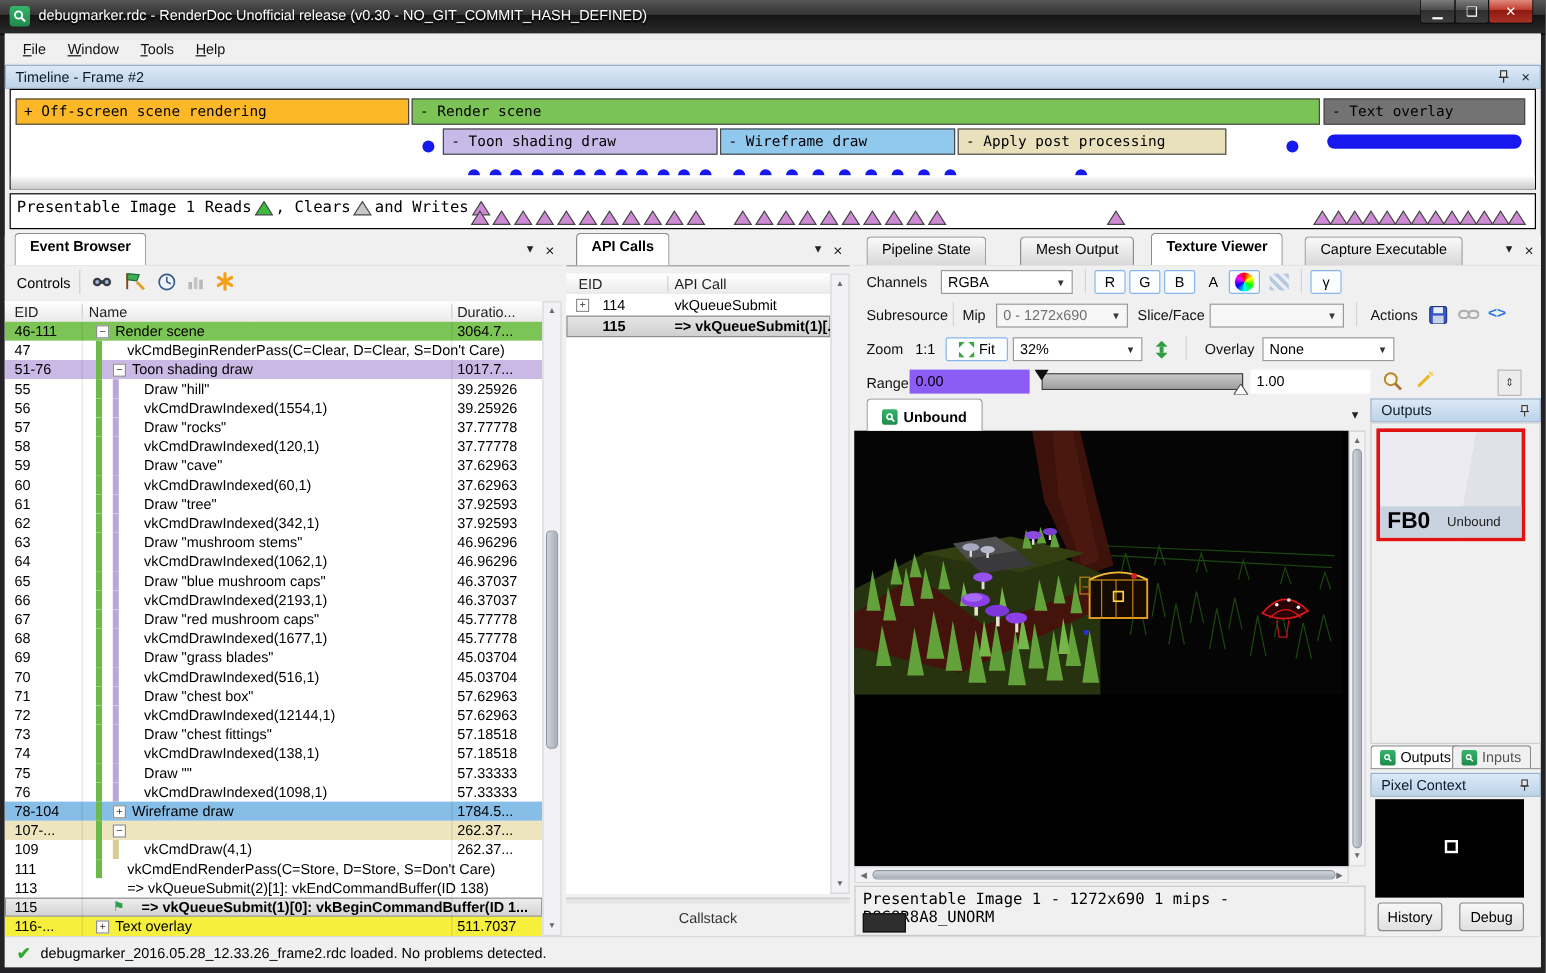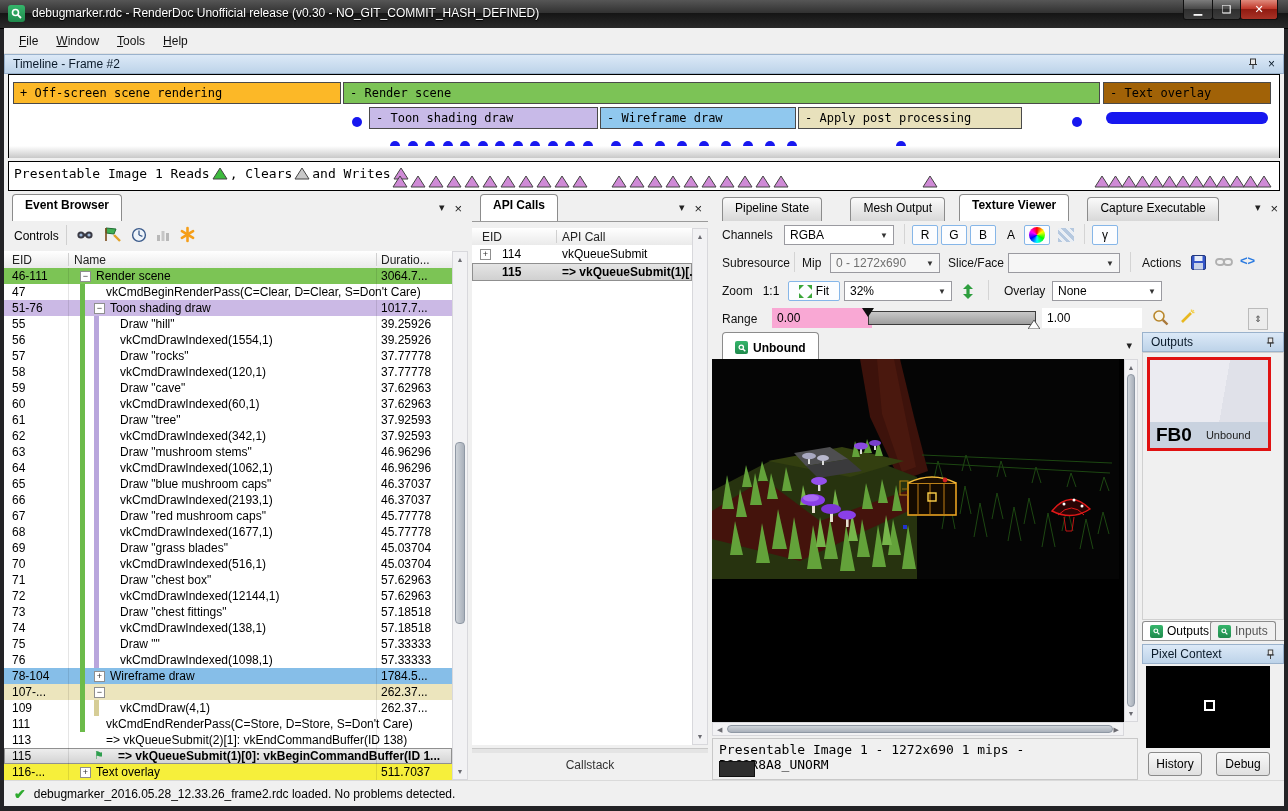--- a/index.html
+++ b/index.html
@@ -112,21 +112,21 @@
           <rect x="2.5" y="1" width="5" height="5.5" fill="#e8e8e8" stroke="#333"></rect>
           <line x1="1" y1="6.5" x2="9" y2="6.5" stroke="#333"></line>
           <line x1="5" y1="6.5" x2="5" y2="11" stroke="#333"></line>
         </svg>
       </span>
     <span style="margin-left:10px;font-size:12px;">×</span>
   </div>
   <div class="abs tl-body" id="tl-body">
       <div class="tl-bar" style="left: 334px; top: 7px; width: 757px; background: rgb(124, 195, 86);">- Render scene</div>
       <div class="tl-bar" style="left: 4px; top: 7px; width: 328px; background: rgb(252, 184, 39);">+ Off-screen scene rendering</div>
-      <div class="tl-bar" style="left: 1094px; top: 7px; width: 168px; background: #a16207;">- Text overlay</div>
+      <div class="tl-bar" style="left: 1094px; top: 7px; width: 168px; background: #737373;">- Text overlay</div>
       <div class="tl-bar" style="left: 360px; top: 32px; width: 229px; background: rgb(200, 186, 232);">- Toon shading draw</div>
       <div class="tl-bar" style="left: 789px; top: 32px; width: 224px; background: rgb(232, 225, 188);">- Apply post processing</div>
       <div class="tl-bar" style="left: 591px; top: 32px; width: 196px; background: rgb(144, 200, 238);">- Wireframe draw</div>
       <div class="dot" style="left: 343px; top: 42px; background: rgb(23, 23, 239);"></div>
       <div class="dot" style="left: 1063px; top: 42px; background: rgb(23, 23, 239);"></div>
       <div class="dot" style="left: 381px; top: 66px; background: rgb(23, 23, 239);"></div>
       <div class="dot" style="left: 398.5px; top: 66px; background: rgb(23, 23, 239);"></div>
       <div class="dot" style="left: 416px; top: 66px; background: rgb(23, 23, 239);"></div>
       <div class="dot" style="left: 433.5px; top: 66px; background: rgb(23, 23, 239);"></div>
       <div class="dot" style="left: 451px; top: 66px; background: rgb(23, 23, 239);"></div>
@@ -644,21 +644,21 @@
     <div class="toolsep" style="left:276px;"></div>
     <span class="lbl" style="left:292px;top:7px;">Overlay</span>
     <div class="combo" style="left:340px;top:4px;width:110px;">
         <span>None</span>
         <span class="arr">▼</span>
       </div>
   </div>
 
   <div class="abs" style="left:712px;top:305px;width:572px;height:27px;background:#f0f0f0;">
     <span class="lbl" style="left:10px;top:7px;">Range</span>
-    <div class="abs" style="left:60px;top:3px;width:100px;height:20px;background:#f9a8d4;">
+    <div class="abs" style="left:46px;top:3px;width:100px;height:20px;background:#8b5cf6;">
         <span style="position:absolute;left:5px;top:3px;">0.00</span>
       </div>
     <div class="range-track" style="left:156px;top:6px;width:168px;height:14px;"></div>
     <svg class="abs" style="left:150px;top:3px;" width="12" height="9" viewBox="0 0 12 9">
         <polygon points="0,0 12,0 6,9" fill="#101010"></polygon>
       </svg>
     <svg class="abs" style="left:316px;top:15px;" width="12" height="9" viewBox="0 0 12 9">
         <polygon points="0,9 12,9 6,0" fill="#fdfdfd" stroke="#555"></polygon>
       </svg>
     <div class="abs" style="left:330px;top:3px;width:100px;height:20px;background:#fff;">

